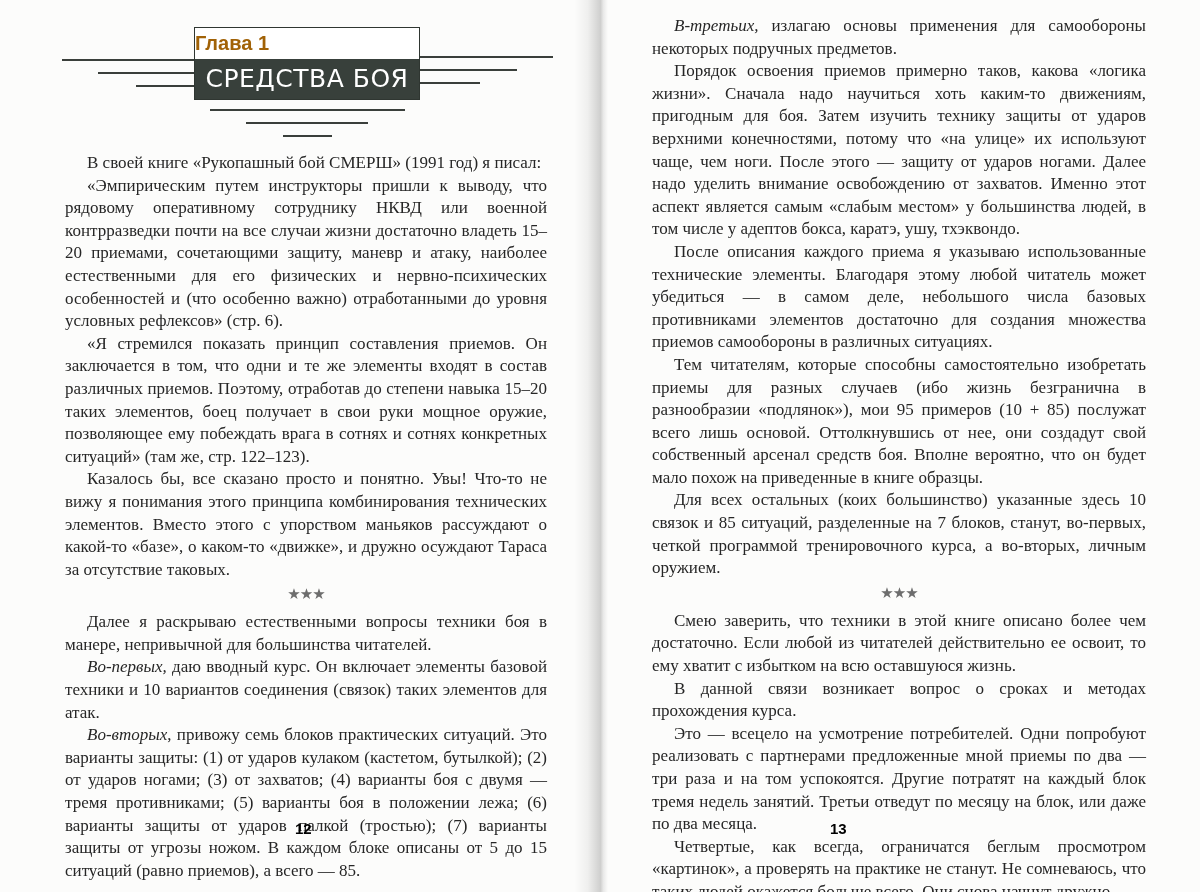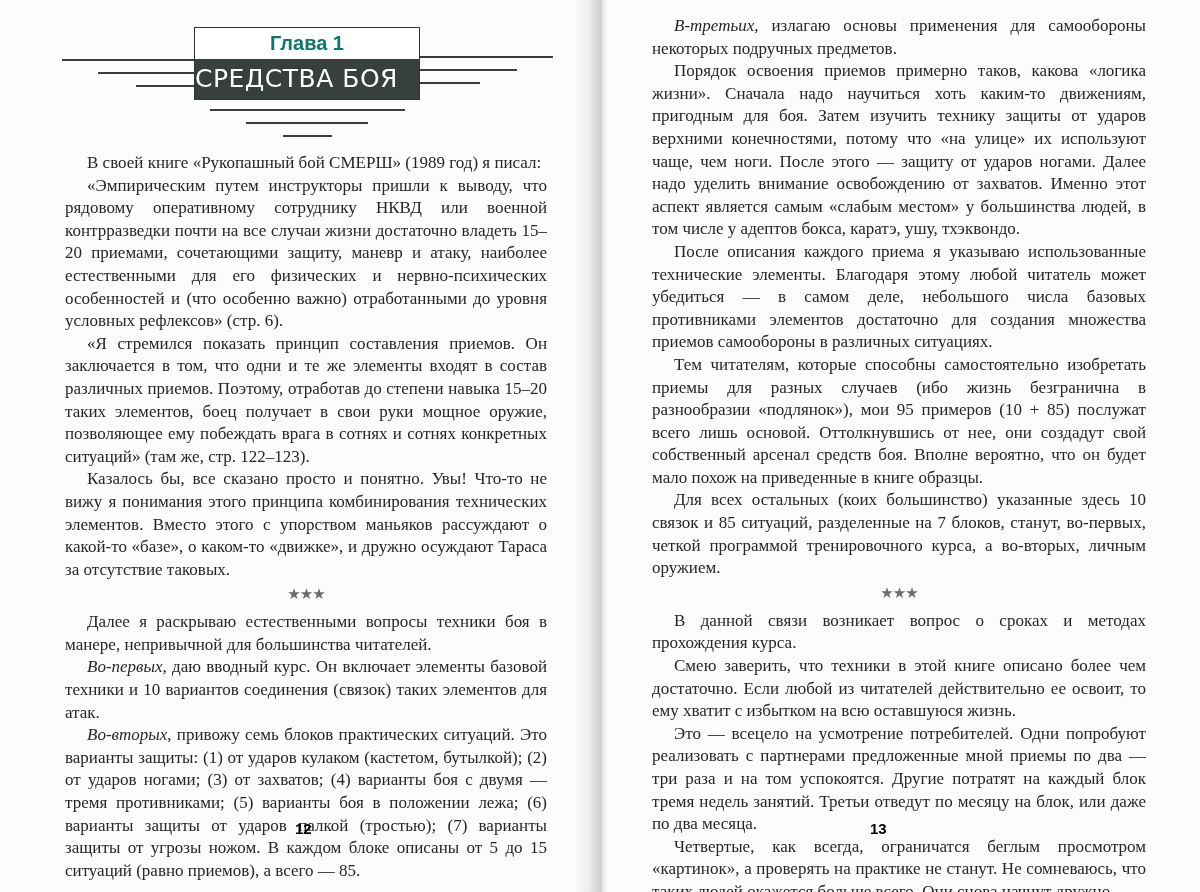--- a/index.html
+++ b/index.html
@@ -20,27 +20,27 @@
 
   
   .chapter-header { position: absolute; left: 0; top: 0; width: 598px; height: 150px; }
   .chapter-box {
     position: absolute; left: 194px; top: 27px; width: 226px; height: 73px;
     border: 1.5px solid #2f3631; box-sizing: border-box; background: #fff;
   }
   .chapter-num {
     position: absolute; left: 0; right: 0; top: 0; height: 31px;
     font-family: "Liberation Sans", "DejaVu Sans", sans-serif; font-weight: bold;
-    font-size: 20px; line-height: 31px; text-align: center; color: #0f766e;
+    font-size: 20px; line-height: 31px; text-align: left; color: #a16207;
   }
   .chapter-title {
     position: absolute; left: 0; right: 0; top: 31px; bottom: 0;
     background: #38403b; color: #fff;
     font-family: "DejaVu Sans", "Liberation Sans", sans-serif; font-weight: normal;
-    font-size: 25px; line-height: 40px; letter-spacing: 0.5px;
+    font-size: 25px; line-height: 40px; text-align: center; letter-spacing: 0.5px;
   }
   .rule { position: absolute; height: 2px; background: #3a3f3b; }
 
   
   .text-block {
     position: absolute; font-size: 17px; line-height: 22.6px;
     text-align: justify; color: #262626;
   }
   .text-block p { margin: 0; text-indent: 0; }
   .text-block .indent { text-indent: 22px; }
@@ -50,21 +50,21 @@
   }
   .text-block em { }
   .left-text { left: 65px; top: 152px; width: 482px; }
   .right-text { left: 652px; top: 15px; width: 494px; }
 
   .page-number {
     position: absolute; font-family: "Liberation Sans", "DejaVu Sans", sans-serif;
     font-weight: bold; font-size: 15px; color: #000000;
   }
   .pn-left { left: 295px; top: 820px; }
-  .pn-right { left: 870px; top: 820px; }
+  .pn-right { left: 830px; top: 820px; }
 </style>
 </head>
 <body>
 
 <div class="spread">
 
   <div class="page page-left">
     <div class="chapter-header">
 
       <div class="rule" style="left:62px; top:59px; width:132px;"></div>
@@ -79,21 +79,21 @@
       <div class="rule" style="left:246px; top:122px; width:122px;"></div>
       <div class="rule" style="left:283px; top:135px; width:49px;"></div>
 
       <div class="chapter-box">
         <div class="chapter-num">Глава 1</div>
         <div class="chapter-title">СРЕДСТВА БОЯ</div>
       </div>
     </div>
 
     <div class="text-block left-text">
-      <p class="indent"><span>В своей книге «Рукопашный бой СМЕРШ» (1989 год) я писал:</span></p>
+      <p class="indent"><span>В своей книге «Рукопашный бой СМЕРШ» (1991 год) я писал:</span></p>
       <p class="indent"><span>«Эмпирическим путем инструкторы пришли к выводу, что рядовому оперативному сотруднику НКВД или военной контрразведки почти на все случаи жизни достаточно владеть 15–20 приемами, сочетающими защиту, маневр и атаку, наиболее естественными для его физических и нервно-психических особенностей и (что особенно важно) отработанными до уровня условных рефлексов» (стр. 6).</span></p>
       <p class="indent"><span>«Я стремился показать принцип составления приемов. Он заключается в том, что одни и те же элементы входят в состав различных приемов. Поэтому, отработав до степени навыка 15–20 таких элементов, боец получает в свои руки мощное оружие, позволяющее ему побеждать врага в сотнях и сотнях конкретных ситуаций» (там же, стр. 122–123).</span></p>
       <p class="indent"><span>Казалось бы, все сказано просто и понятно. Увы! Что-то не вижу я понимания этого принципа комбинирования технических элементов. Вместо этого с упорством маньяков рассуждают о какой-то «базе», о каком-то «движке», и дружно осуждают Тараса за отсутствие таковых.</span></p>
       <p class="stars">★★★</p>
       <p class="indent"><span>Далее я раскрываю естественными вопросы техники боя в манере, непривычной для большинства читателей.</span></p>
       <p class="indent"><em>Во-первых,</em><span> даю вводный курс. Он включает элементы базовой техники и 10 вариантов соединения (связок) таких элементов для атак.</span></p>
       <p class="indent"><em>Во-вторых</em><span>, привожу семь блоков практических ситуаций. Это варианты защиты: (1) от ударов кулаком (кастетом, бутылкой); (2) от ударов ногами; (3) от захватов; (4) варианты боя с двумя — тремя противниками; (5) варианты боя в положении лежа; (6) варианты защиты от ударов палкой (тростью); (7) варианты защиты от угрозы ножом. В каждом блоке описаны от 5 до 15 ситуаций (равно приемов), а всего — 85.</span></p>
     </div>
 
     <div class="page-number pn-left">12</div>
@@ -101,22 +101,22 @@
 
   <div class="page page-right"></div>
 
   <div class="text-block right-text">
     <p class="indent"><em>В-третьих,</em><span> излагаю основы применения для самообороны некоторых подручных предметов.</span></p>
     <p class="indent"><span>Порядок освоения приемов примерно таков, какова «логика жизни». Сначала надо научиться хоть каким-то движениям, пригодным для боя. Затем изучить технику защиты от ударов верхними конечностями, потому что «на улице» их используют чаще, чем ноги. После этого — защиту от ударов ногами. Далее надо уделить внимание освобождению от захватов. Именно этот аспект является самым «слабым местом» у большинства людей, в том числе у адептов бокса, каратэ, ушу, тхэквондо.</span></p>
     <p class="indent"><span>После описания каждого приема я указываю использованные технические элементы. Благодаря этому любой читатель может убедиться — в самом деле, небольшого числа базовых противниками элементов достаточно для создания множества приемов самообороны в различных ситуациях.</span></p>
     <p class="indent"><span>Тем читателям, которые способны самостоятельно изобретать приемы для разных случаев (ибо жизнь безгранична в разнообразии «подлянок»), мои 95 примеров (10 + 85) послужат всего лишь основой. Оттолкнувшись от нее, они создадут свой собственный арсенал средств боя. Вполне вероятно, что он будет мало похож на приведенные в книге образцы.</span></p>
     <p class="indent"><span>Для всех остальных (коих большинство) указанные здесь 10 связок и 85 ситуаций, разделенные на 7 блоков, станут, во-первых, четкой программой тренировочного курса, а во-вторых, личным оружием.</span></p>
     <p class="stars">★★★</p>
+    <p class="indent"><span>Смею заверить, что техники в этой книге описано более чем достаточно. Если любой из читателей действительно ее освоит, то ему хватит с избытком на всю оставшуюся жизнь.</span></p>
     <p class="indent"><span>В данной связи возникает вопрос о сроках и методах прохождения курса.</span></p>
-    <p class="indent"><span>Смею заверить, что техники в этой книге описано более чем достаточно. Если любой из читателей действительно ее освоит, то ему хватит с избытком на всю оставшуюся жизнь.</span></p>
     <p class="indent"><span>Это — всецело на усмотрение потребителей. Одни попробуют реализовать с партнерами предложенные мной приемы по два — три раза и на том успокоятся. Другие потратят на каждый блок тремя недель занятий. Третьи отведут по месяцу на блок, или даже по два месяца.</span></p>
     <p class="indent"><span>Четвертые, как всегда, ограничатся беглым просмотром «картинок», а проверять на практике не станут. Не сомневаюсь, что таких людей окажется больше всего. Они снова начнут дружно</span></p>
   </div>
 
   <div class="page-number pn-right">13</div>
 
   <div class="gutter"></div>
 </div>
 
 </body></html>

